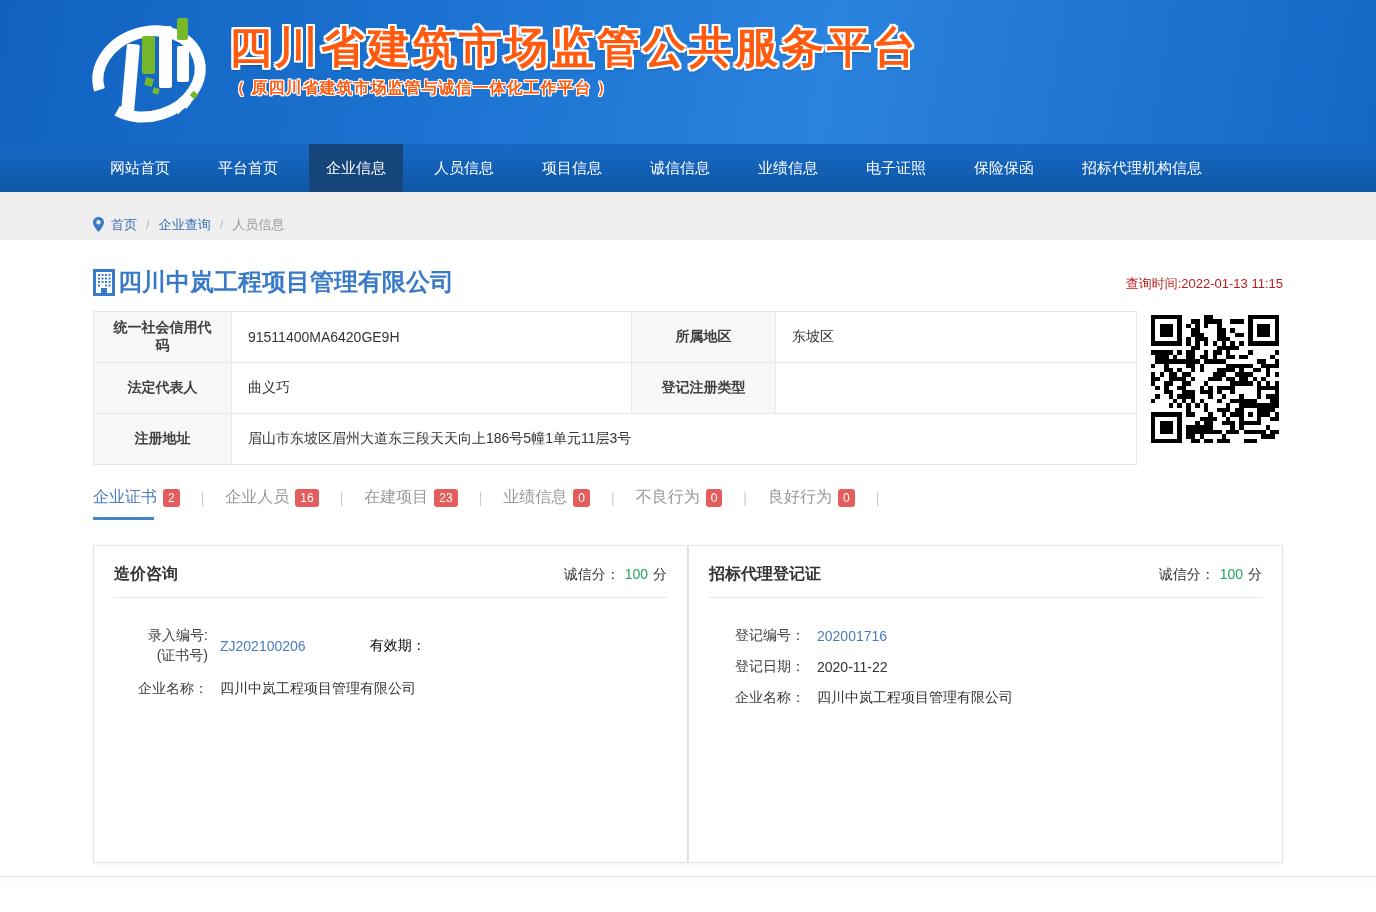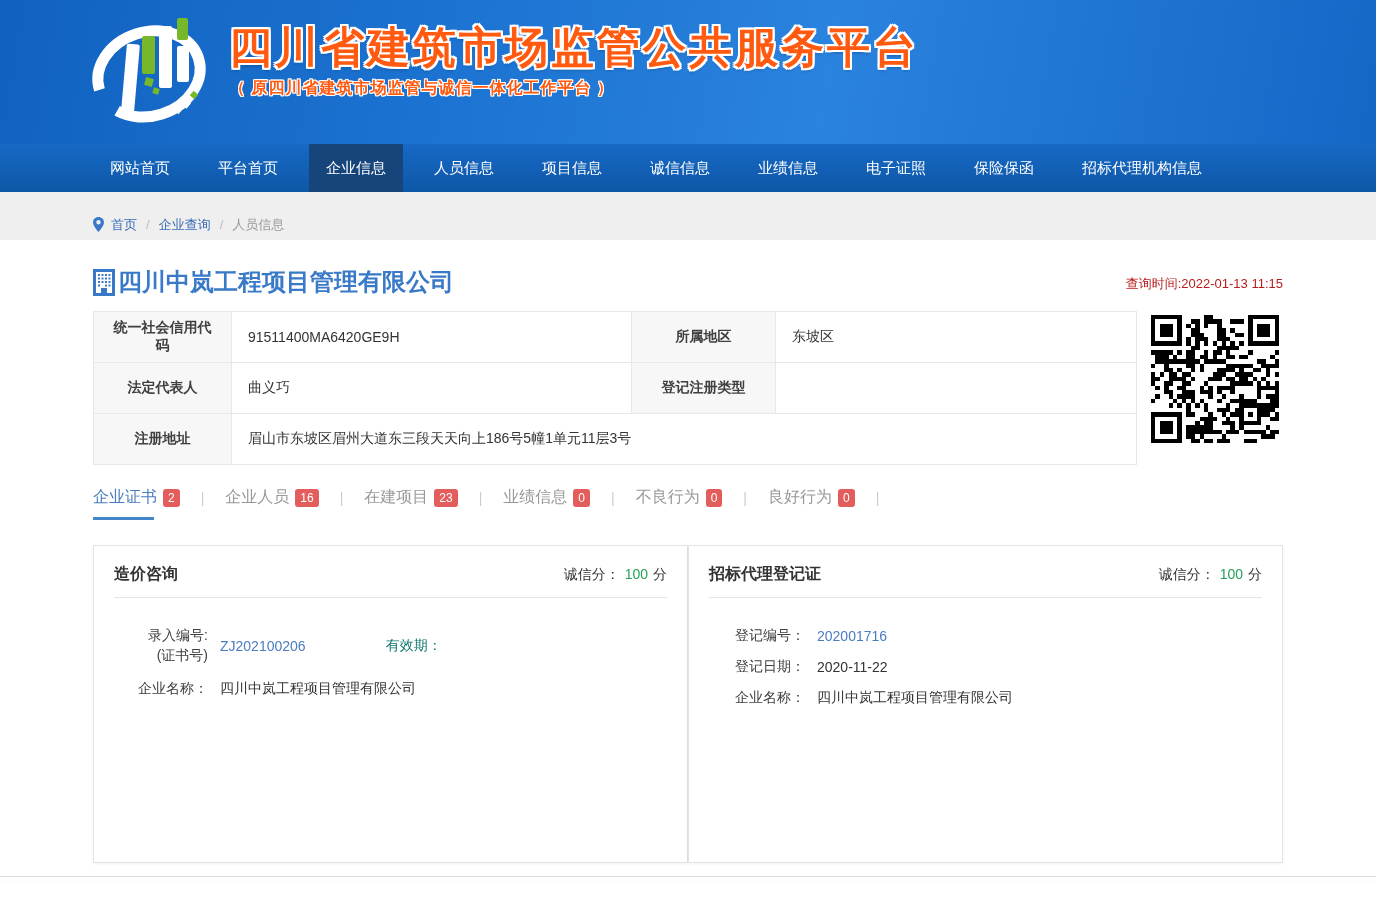--- a/index.html
+++ b/index.html
@@ -70,21 +70,21 @@
   .card-score { font-size:14px; color:#333; }
   .score-value { color:#21a359; margin:0 5px; }
   .card-body { padding:28px 20px 0 24px; font-size:14px; }
   .field-row { display:flex; align-items:center; margin-bottom:11px; min-height:20px; }
   .field-row.tall { margin-bottom:14px; }
   .f-label { color:#404040; width:90px; text-align:right; flex-shrink:0; line-height:1.4; }
   .f-label.w2 { width:92px; }
   .f-label .lbl-line { display:block; }
   .f-value { color:#333; margin-left:12px; }
   .f-link { color:#4a7cc0; cursor:pointer; text-decoration:none; }
-  .f-extra-label { color:#0f766e; margin-left:80px; }
+  .f-extra-label { color:#000000; margin-left:64px; }
 
   
   .footer-rule { margin-top:13px; border-top:1px solid #dcdcdc; height:9px; background:#fdfdfd; }
 </style>
 </head>
 <body>
 
 <div class="site-header">
   <div class="container header-inner">
     <svg class="logo" viewBox="0 0 128 118" xmlns="http://www.w3.org/2000/svg">

